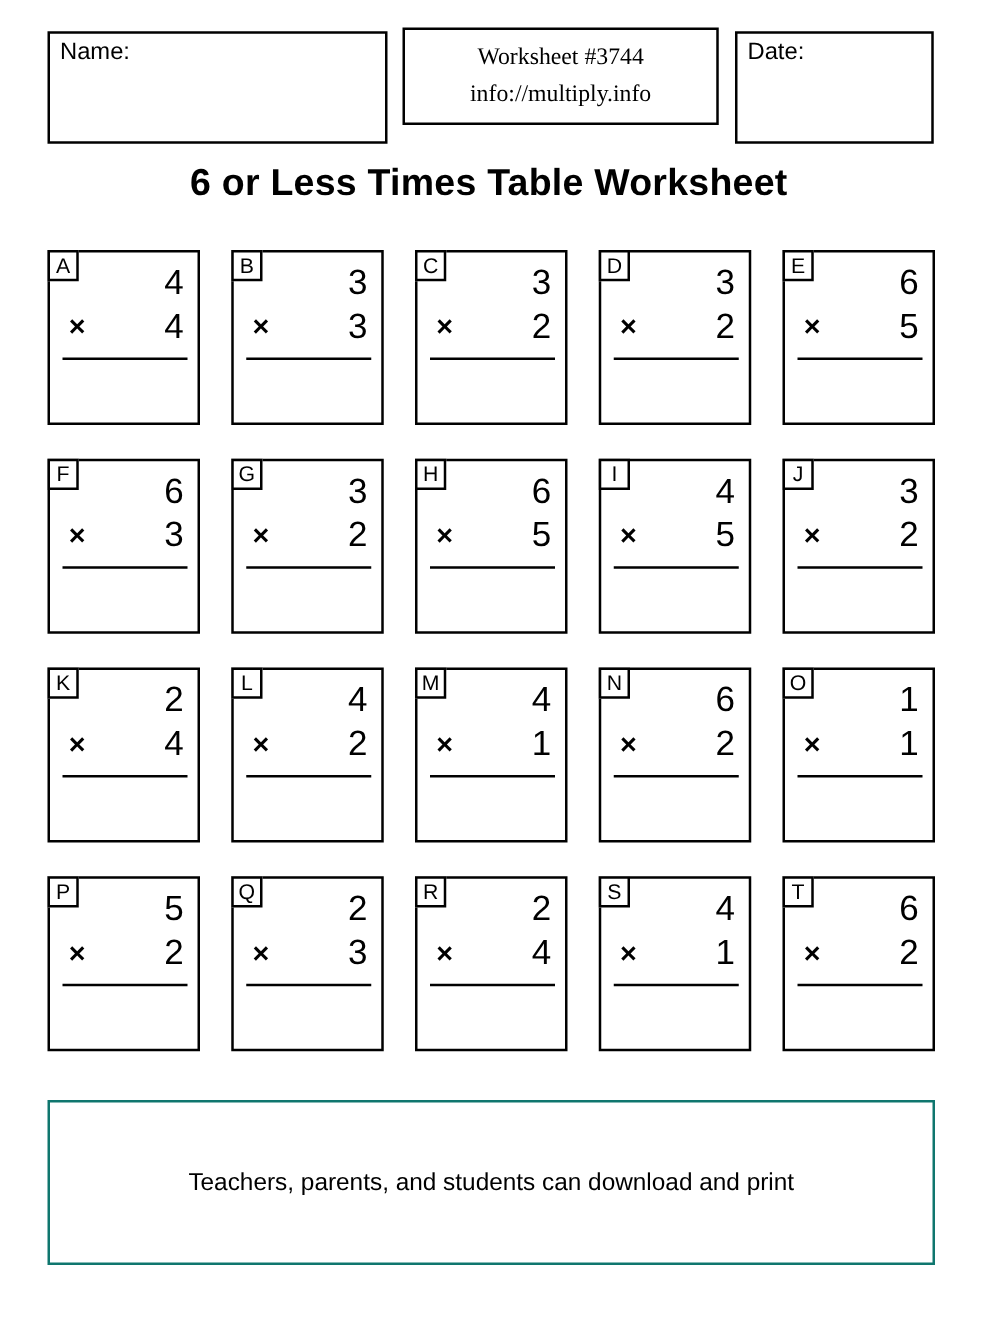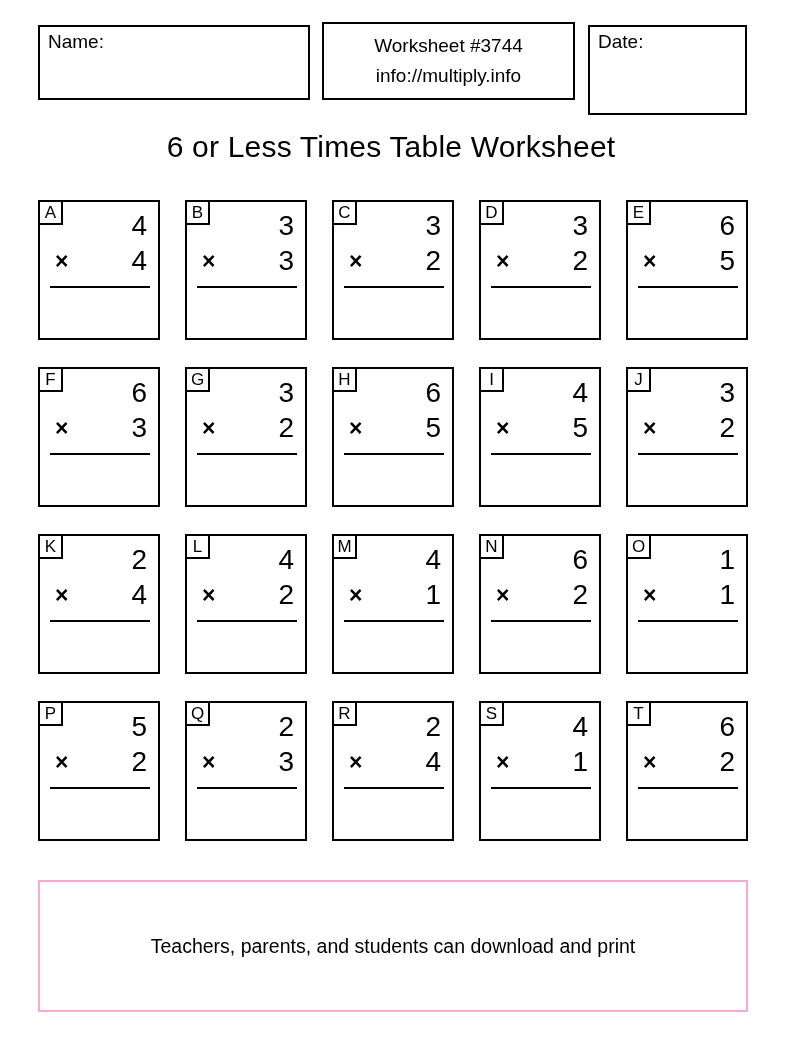--- a/index.html
+++ b/index.html
@@ -9,32 +9,32 @@
     background: #ffffff;
     color: #000000;
     font-family: "Liberation Sans", sans-serif;
     position: relative;
     overflow: hidden;
   }
   .page { position: absolute; inset: 0; }
 
   
   .hbox { border: 2px solid #000; background: #fff; position: absolute; }
-  .name-box  { left: 38px;  top: 25px; width: 272px; height: 75px; padding: 4px 8px; }
+  .name-box  { left: 38px;  top: 25px; width: 272px; height: 90px; padding: 4px 8px; }
   .info-box  { left: 322px; top: 22px; width: 253px; height: 78px;
                display: flex; flex-direction: column; justify-content: center;
-               text-align: center; line-height: 30px; }
+               text-align: center; line-height: 30px; font-family: Liberation Serif, serif; }
   .date-box  { left: 588px; top: 25px; width: 159px; height: 90px; padding: 4px 8px; }
   .hlabel, .info-box div { font-size: 19px; }
 
   
   .title {
     position: absolute; left: 0; right: 4px; top: 130px;
     margin: 0; text-align: center;
-    font-size: 30px; font-weight: 400; letter-spacing: 0.2px;
+    font-size: 30px; font-weight: 700; letter-spacing: 0.2px;
   }
 
   
   .grid {
     position: absolute; left: 38px; top: 200px; width: 710px;
     display: grid;
     grid-template-columns: repeat(5, 122px);
     grid-auto-rows: 140px;
     column-gap: 25px; row-gap: 27px;
   }
@@ -48,21 +48,21 @@
   }
   .ptop    { position: absolute; top: 10px; right: 11px; font-size: 28px; line-height: 1; }
   .pbottom { position: absolute; top: 45px; right: 11px; font-size: 28px; line-height: 1; }
   .ptimes  { position: absolute; top: 48px; left: 15px;  font-size: 23px; font-weight: bold; line-height: 1; }
   .pline   { position: absolute; top: 84px; left: 10px; width: 100px; border-top: 2px solid #000; }
   .pspace  { position: absolute; top: 86px; left: 0; right: 0; bottom: 0; }
 
   
   .footer {
     position: absolute; left: 38px; top: 880px; width: 710px; height: 132px;
-    border: 2px solid #f9a8d4; background: #fff;
+    border: 2px solid #0f766e; background: #fff;
     display: flex; flex-direction: column; justify-content: center;
     text-align: center; font-size: 19.5px; line-height: 37px;
   }
 </style>
 </head>
 <body>
 
 <div class="page">
 
   <div class="hbox name-box">

